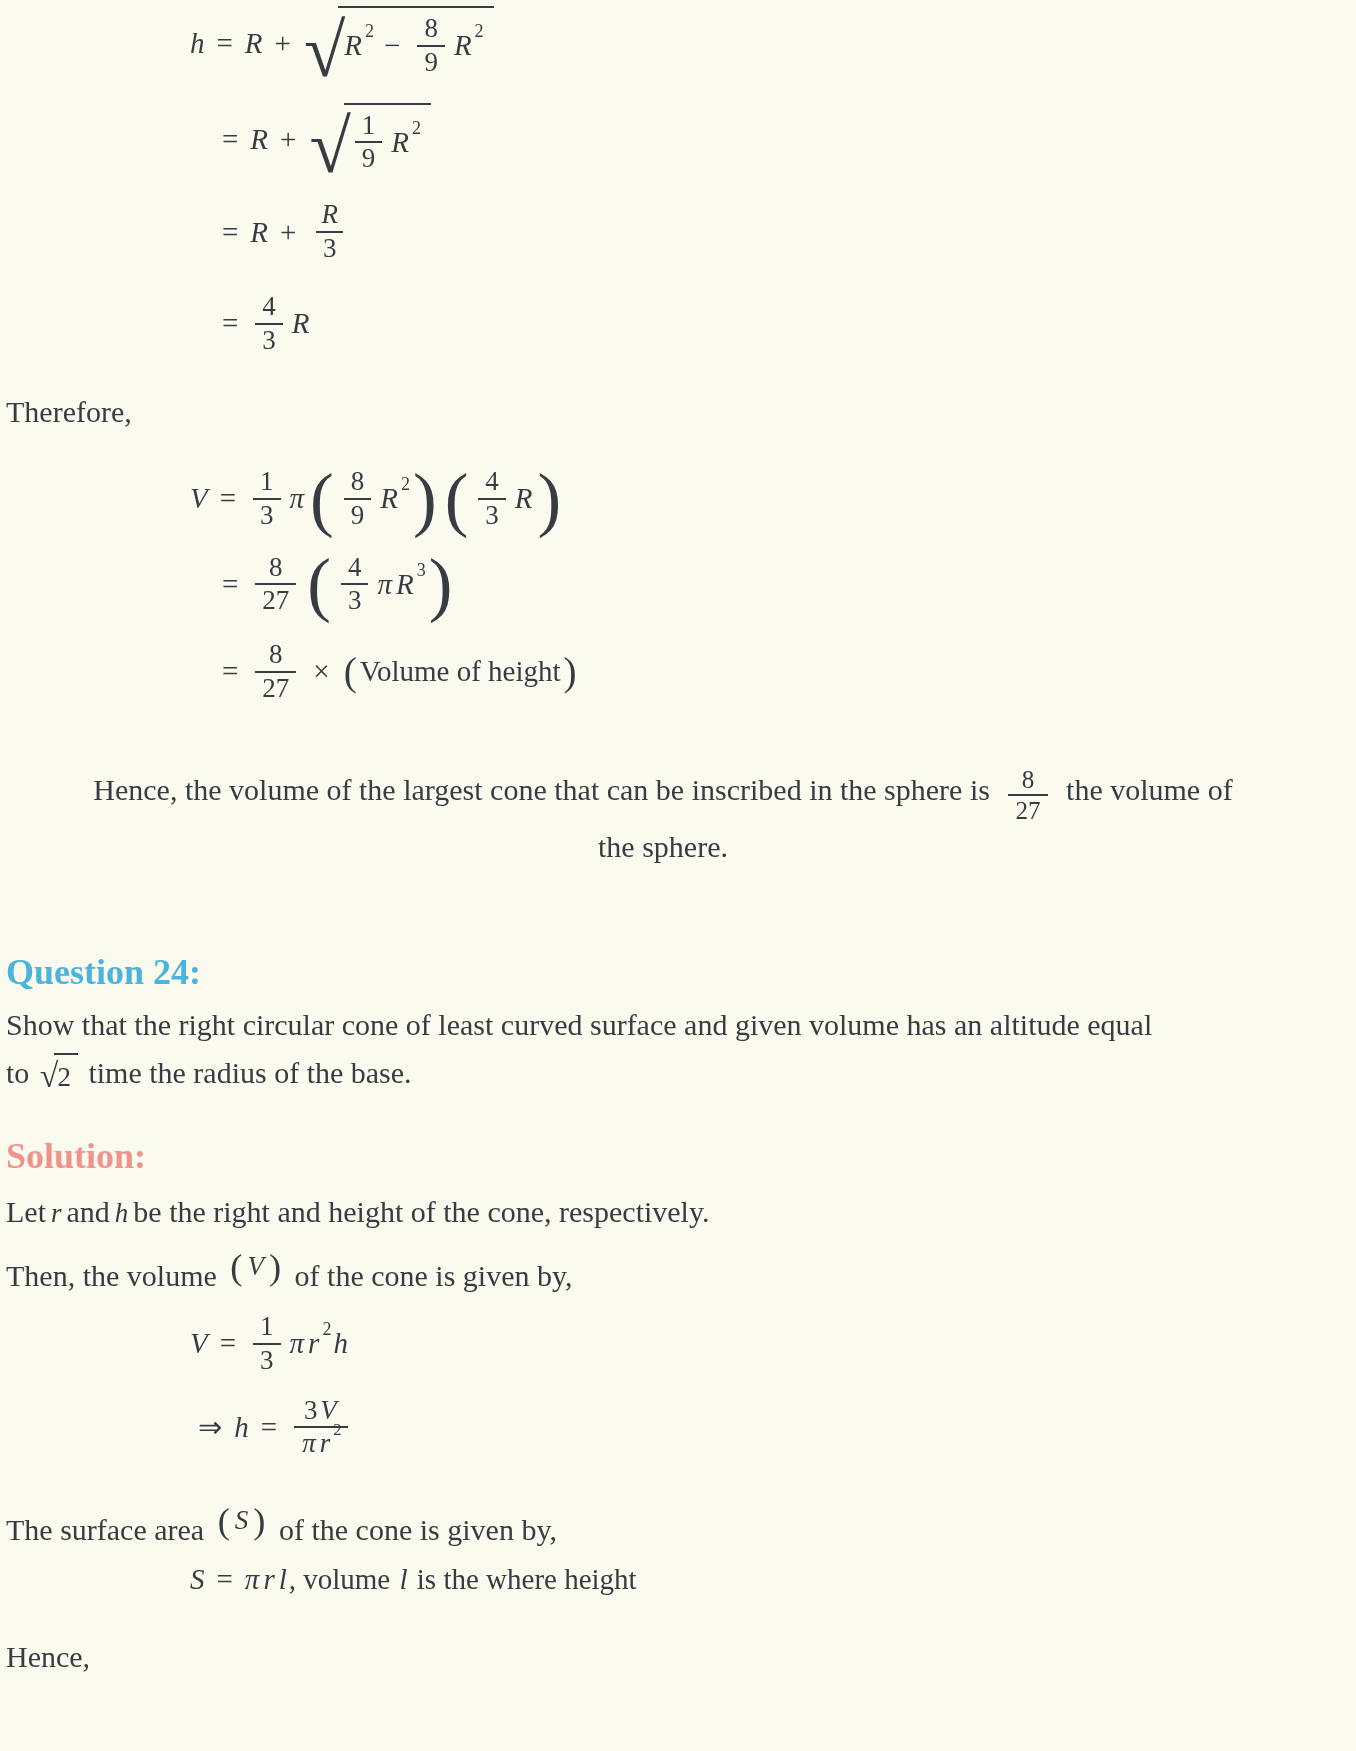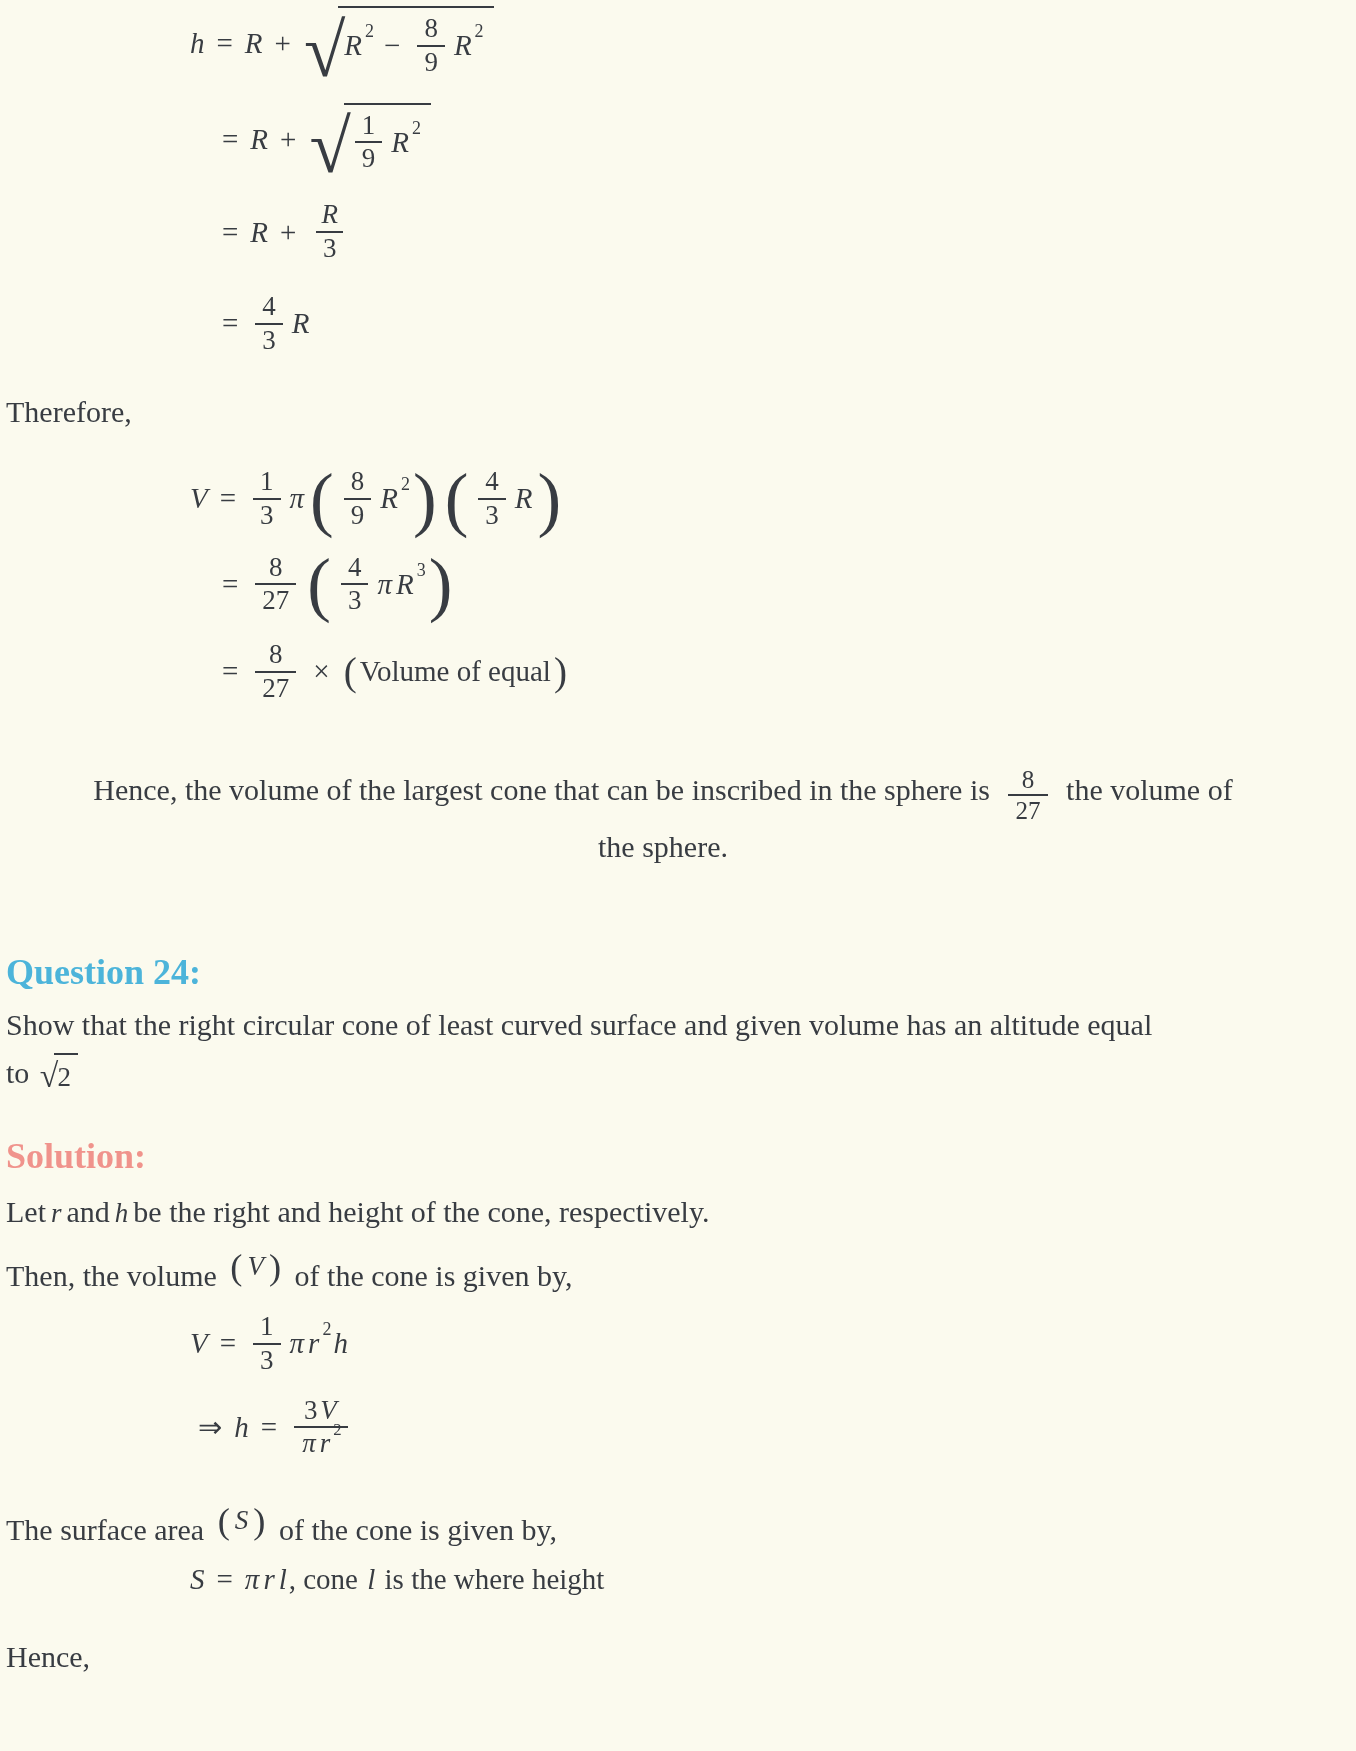--- a/index.html
+++ b/index.html
@@ -238,21 +238,21 @@
             <span class="mn">8</span>
           </span>
           <span class="mden">
             <span class="mn">27</span>
           </span>
         </span>
         <span class="mo">×</span>
         <span class="mparw">
           <span class="mpar">(</span>
           <span class="mpbody">
-            <span class="mt">Volume of equal</span>
+            <span class="mt">Volume of height</span>
           </span>
           <span class="mpar">)</span>
         </span>
       </div>
   </div>
 
   <p class="para hence">
     <span>Hence, the volume of the largest cone that can be inscribed in the sphere is</span>
     <span class="imath im-raise">
         <span class="mfrac">
@@ -275,20 +275,21 @@
     <span>Show that the right circular cone of least curved surface and given volume has an altitude equal</span><br>
     <span>to</span>
     <span class="imath">
         <span class="msqrt">
           <span class="mrad">√</span>
           <span class="mradbody">
             <span class="mn">2</span>
           </span>
         </span>
       </span>
+    <span>time the radius of the base.</span>
   </p>
 
   <h2 class="s-heading">Solution:</h2>
 
   <p class="para let-para">
     <span>Let</span><span class="tvar">r</span><span>and</span><span class="tvar">h</span><span>be the right and height of the cone, respectively.</span>
   </p>
 
   <p class="para then-para">
     <span>Then, the volume</span>
@@ -356,20 +357,20 @@
       </span>
     <span>of the cone is given by,</span>
   </p>
 
   <div class="eq-line surface-eq">
       <span class="mi">S</span>
       <span class="mo">=</span>
       <span class="mi">π</span>
       <span class="mi">r</span>
       <span class="mi">l</span>
-      <span class="mt">, cone </span>
+      <span class="mt">, volume </span>
       <span class="mi">l</span>
       <span class="mt"> is the where height</span>
     </div>
 
   <p class="para hence2">Hence,</p>
 
 </div>
 
 </body></html>

